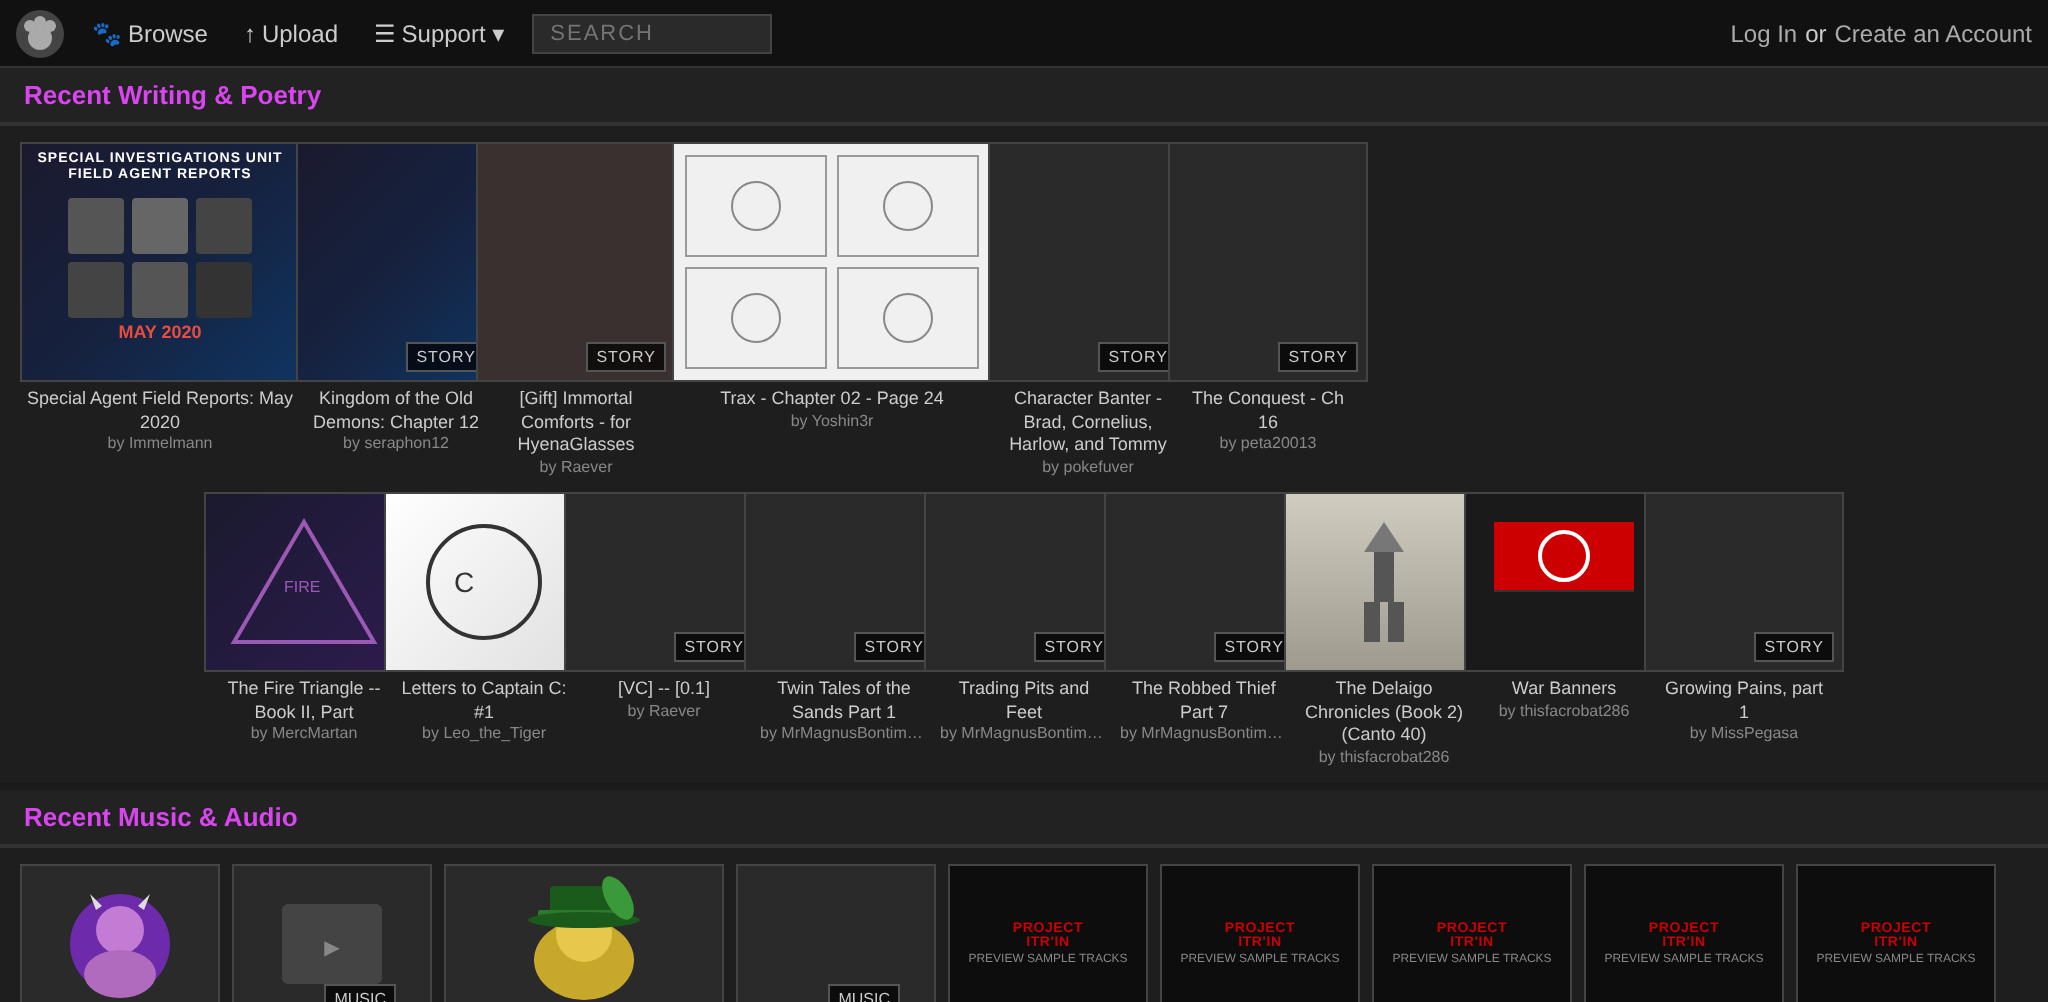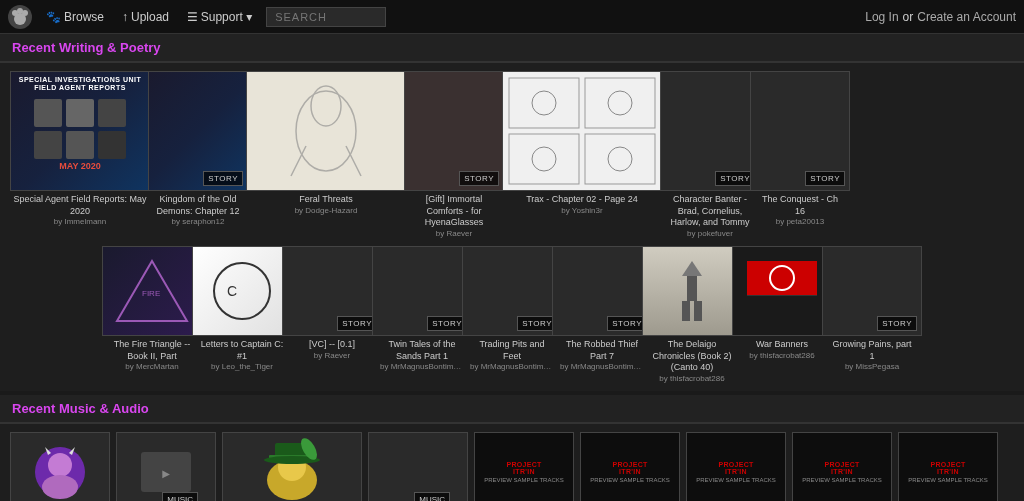--- a/index.html
+++ b/index.html
@@ -323,33 +323,20 @@
   </div>
 
   <div class="thumb-item">
     <div class="thumb-box h-tall art-dark-cover" style="width:100px;">
       <div class="story-badge">STORY</div>
     </div>
     <div class="thumb-title">Kingdom of the Old Demons: Chapter 12</div>
     <div class="thumb-author">by <span>seraphon12</span></div>
   </div>
 
-  <div class="thumb-item wider">
-    <div class="thumb-box h-tall art-sketch" style="width:160px;">
-
-      <svg width="140" height="110" viewBox="0 0 140 110" style="opacity:0.6;">
-        <ellipse cx="70" cy="55" rx="30" ry="40" fill="none" stroke="#888" stroke-width="1.5"></ellipse>
-        <ellipse cx="70" cy="30" rx="15" ry="20" fill="none" stroke="#888" stroke-width="1.5"></ellipse>
-        <line x1="50" y1="70" x2="35" y2="100" stroke="#888" stroke-width="1.5"></line>
-        <line x1="90" y1="70" x2="105" y2="100" stroke="#888" stroke-width="1.5"></line>
-      </svg>
-    </div>
-    <div class="thumb-title">Feral Threats</div>
-    <div class="thumb-author">by <span>Dodge-Hazard</span></div>
-  </div>
 
   <div class="thumb-item">
     <div class="thumb-box h-tall" style="width:100px;background:#3a3030;">
       <div class="story-badge">STORY</div>
     </div>
     <div class="thumb-title">[Gift] Immortal Comforts - for HyenaGlasses</div>
     <div class="thumb-author">by <span>Raever</span></div>
   </div>
 
   <div class="thumb-item wider">

